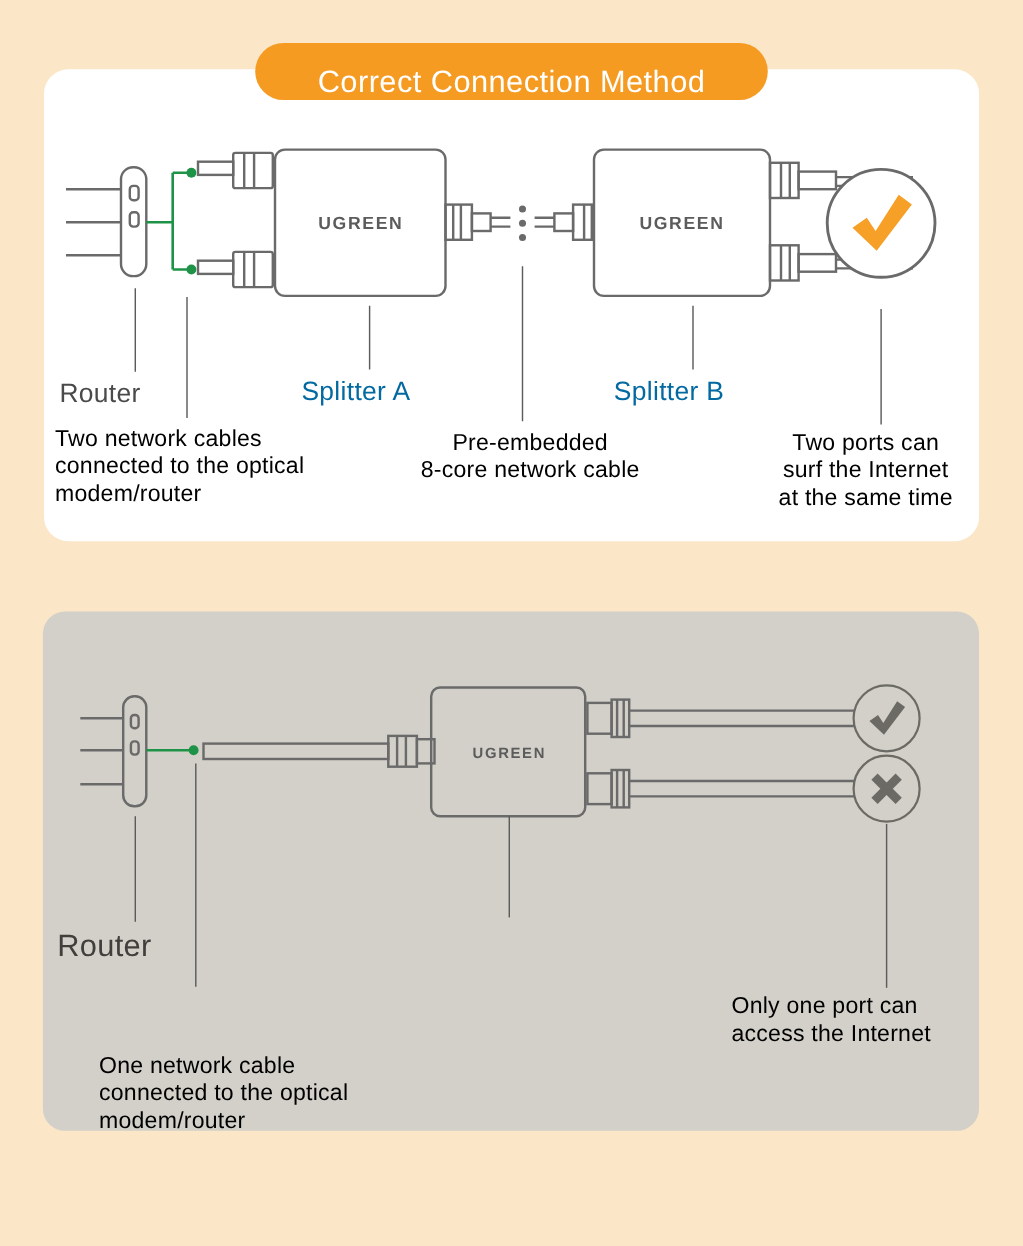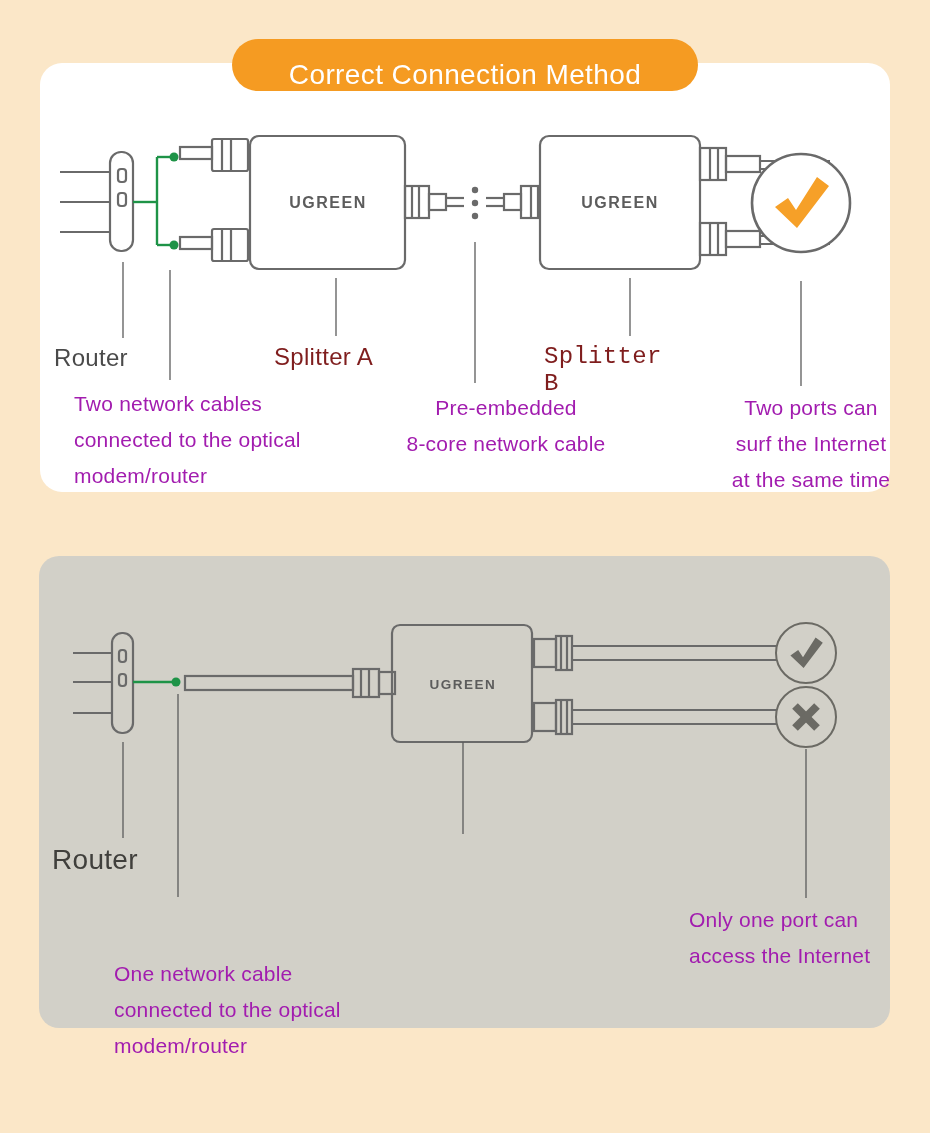--- a/index.html
+++ b/index.html
@@ -17,23 +17,23 @@
     display:flex;align-items:flex-end;justify-content:center;
     color:#FFFFFF;font-size:28px;font-weight:500;letter-spacing:0.4px;
   }
   .pill-orange{left:232px;top:39px;width:466px;background:#F59B22;}
   .pill-gray{left:240px;top:528px;width:450px;background:#7B7A75;}
   svg{position:absolute;display:block;}
   .diagram-top{left:40px;top:120px;}
   .diagram-bottom{left:40px;top:610px;}
   .device-label{position:absolute;text-align:left;font-size:24px;font-weight:500;letter-spacing:0.3px;}
   .device-label.dark{color:#4A4A4A;}
-  .device-label.orange{color:#7f1d1d;}
+  .device-label.orange{color:#0369a1;}
   .device-label.big{font-size:28px;}
-  .note{position:absolute;font-size:21px;line-height:36px;color:#a21caf;white-space:pre-line;letter-spacing:0.2px;margin-left:24px;}
+  .note{position:absolute;font-size:21px;line-height:25px;color:#000000;white-space:pre-line;letter-spacing:0.2px;}
   .note.center{text-align:center;}
   .ugreen-text{font-weight:bold;fill:#5C5C5C;letter-spacing:1.5px;}
 </style>
 </head>
 <body>
 
 <div id="stage">
 
   <div class="card card-white"></div>
   <div class="pill pill-orange">
@@ -129,21 +129,21 @@
         <line x1="761" y1="161" x2="761" y2="266"></line>
       </g>
     </g>
 
     <text x="288" y="88" text-anchor="middle" font-size="16" class="ugreen-text">UGREEN</text>
     <text x="580" y="88" text-anchor="middle" font-size="16" class="ugreen-text">UGREEN</text>
   </svg>
 
   <div class="device-label dark" style="left:54px;top:344px;width:120px;">Router</div>
   <div class="device-label orange" style="left:274px;top:343px;width:125px;">Splitter A</div>
-  <div class="device-label orange" style="left:544px;top:343px;width:125px;font-family:Liberation Mono, monospace;">Splitter B</div>
+  <div class="device-label orange" style="left:558px;top:343px;width:125px;">Splitter B</div>
 
   <div class="note" style="left:50px;top:386px;width:280px;">Two network cables
 connected to the optical
 modem/router</div>
   <div class="note center" style="left:361px;top:390px;width:242px;">Pre-embedded
 8-core network cable</div>
   <div class="note center" style="left:668px;top:390px;width:238px;">Two ports can
 surf the Internet
 at the same time</div>
 

